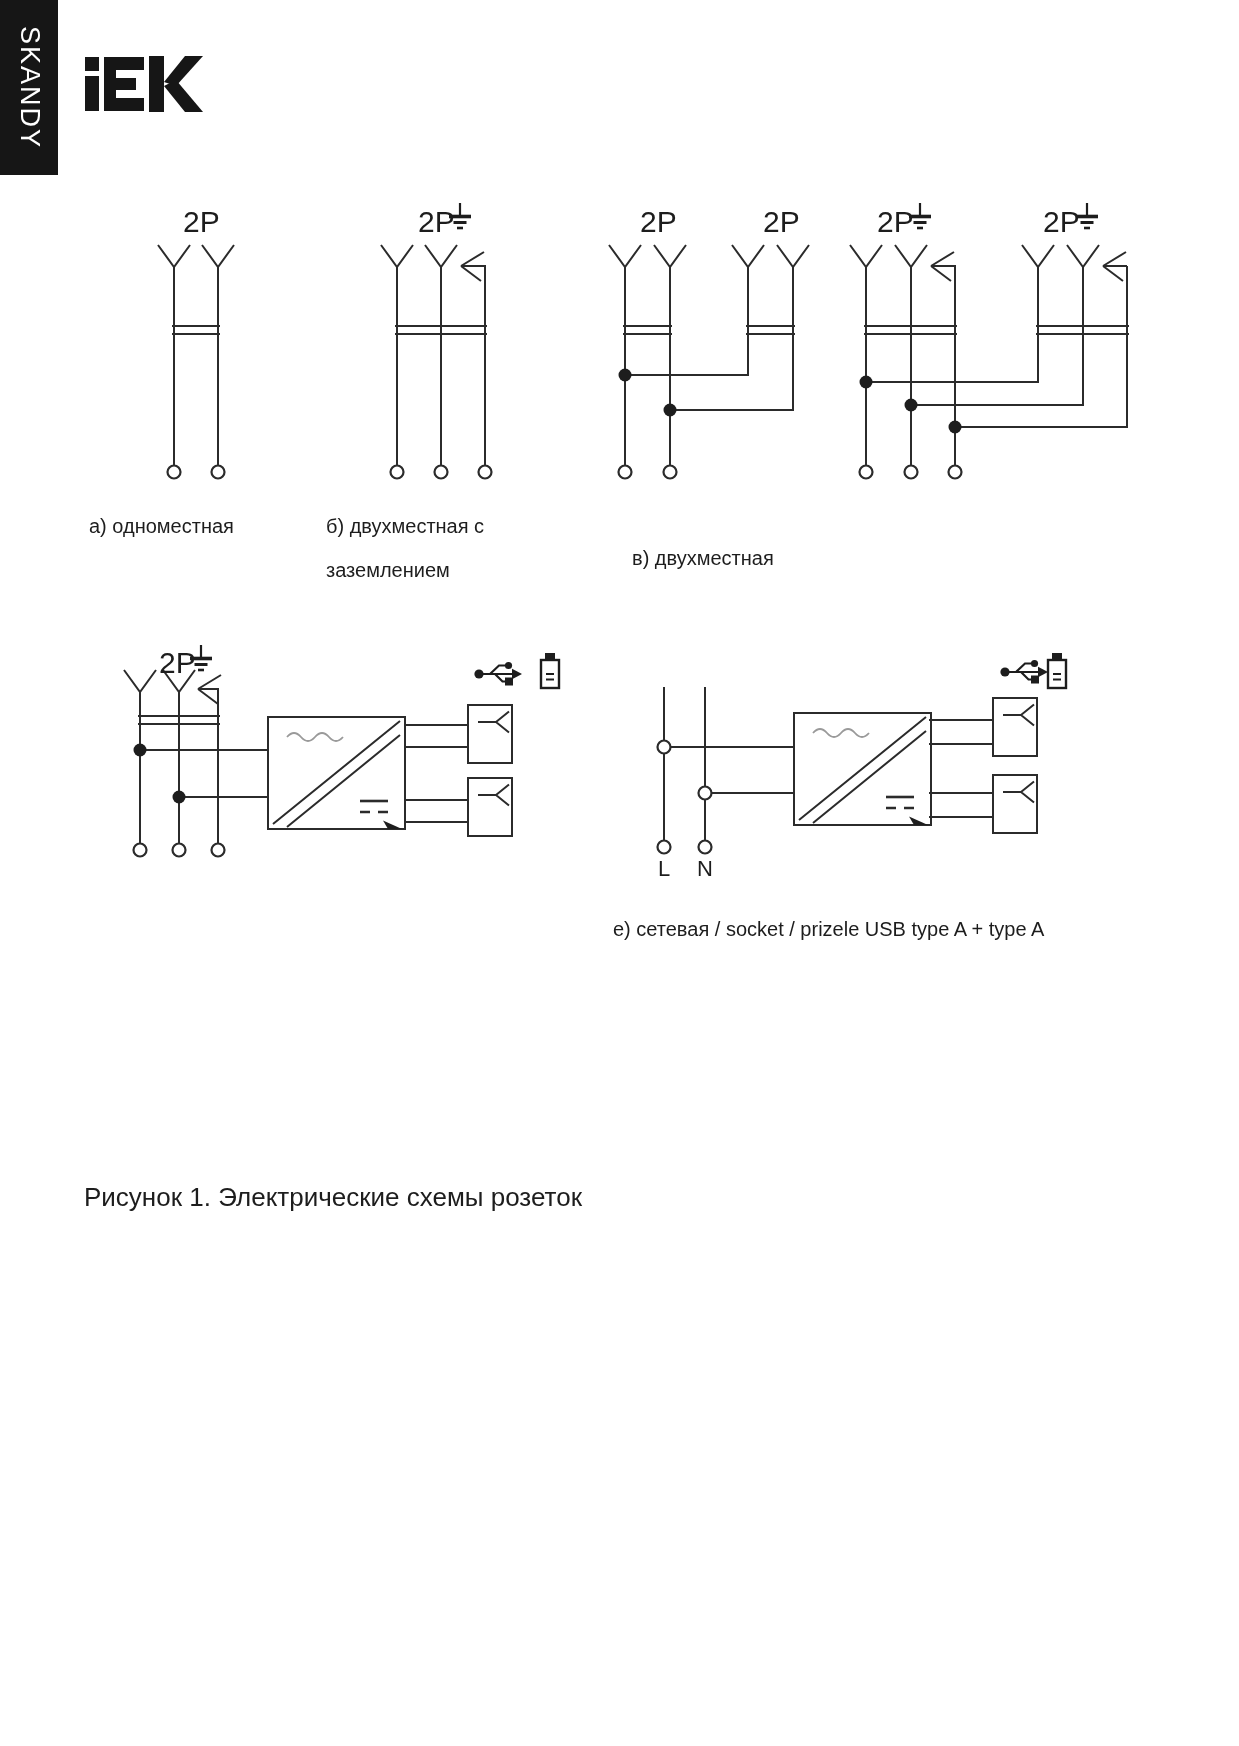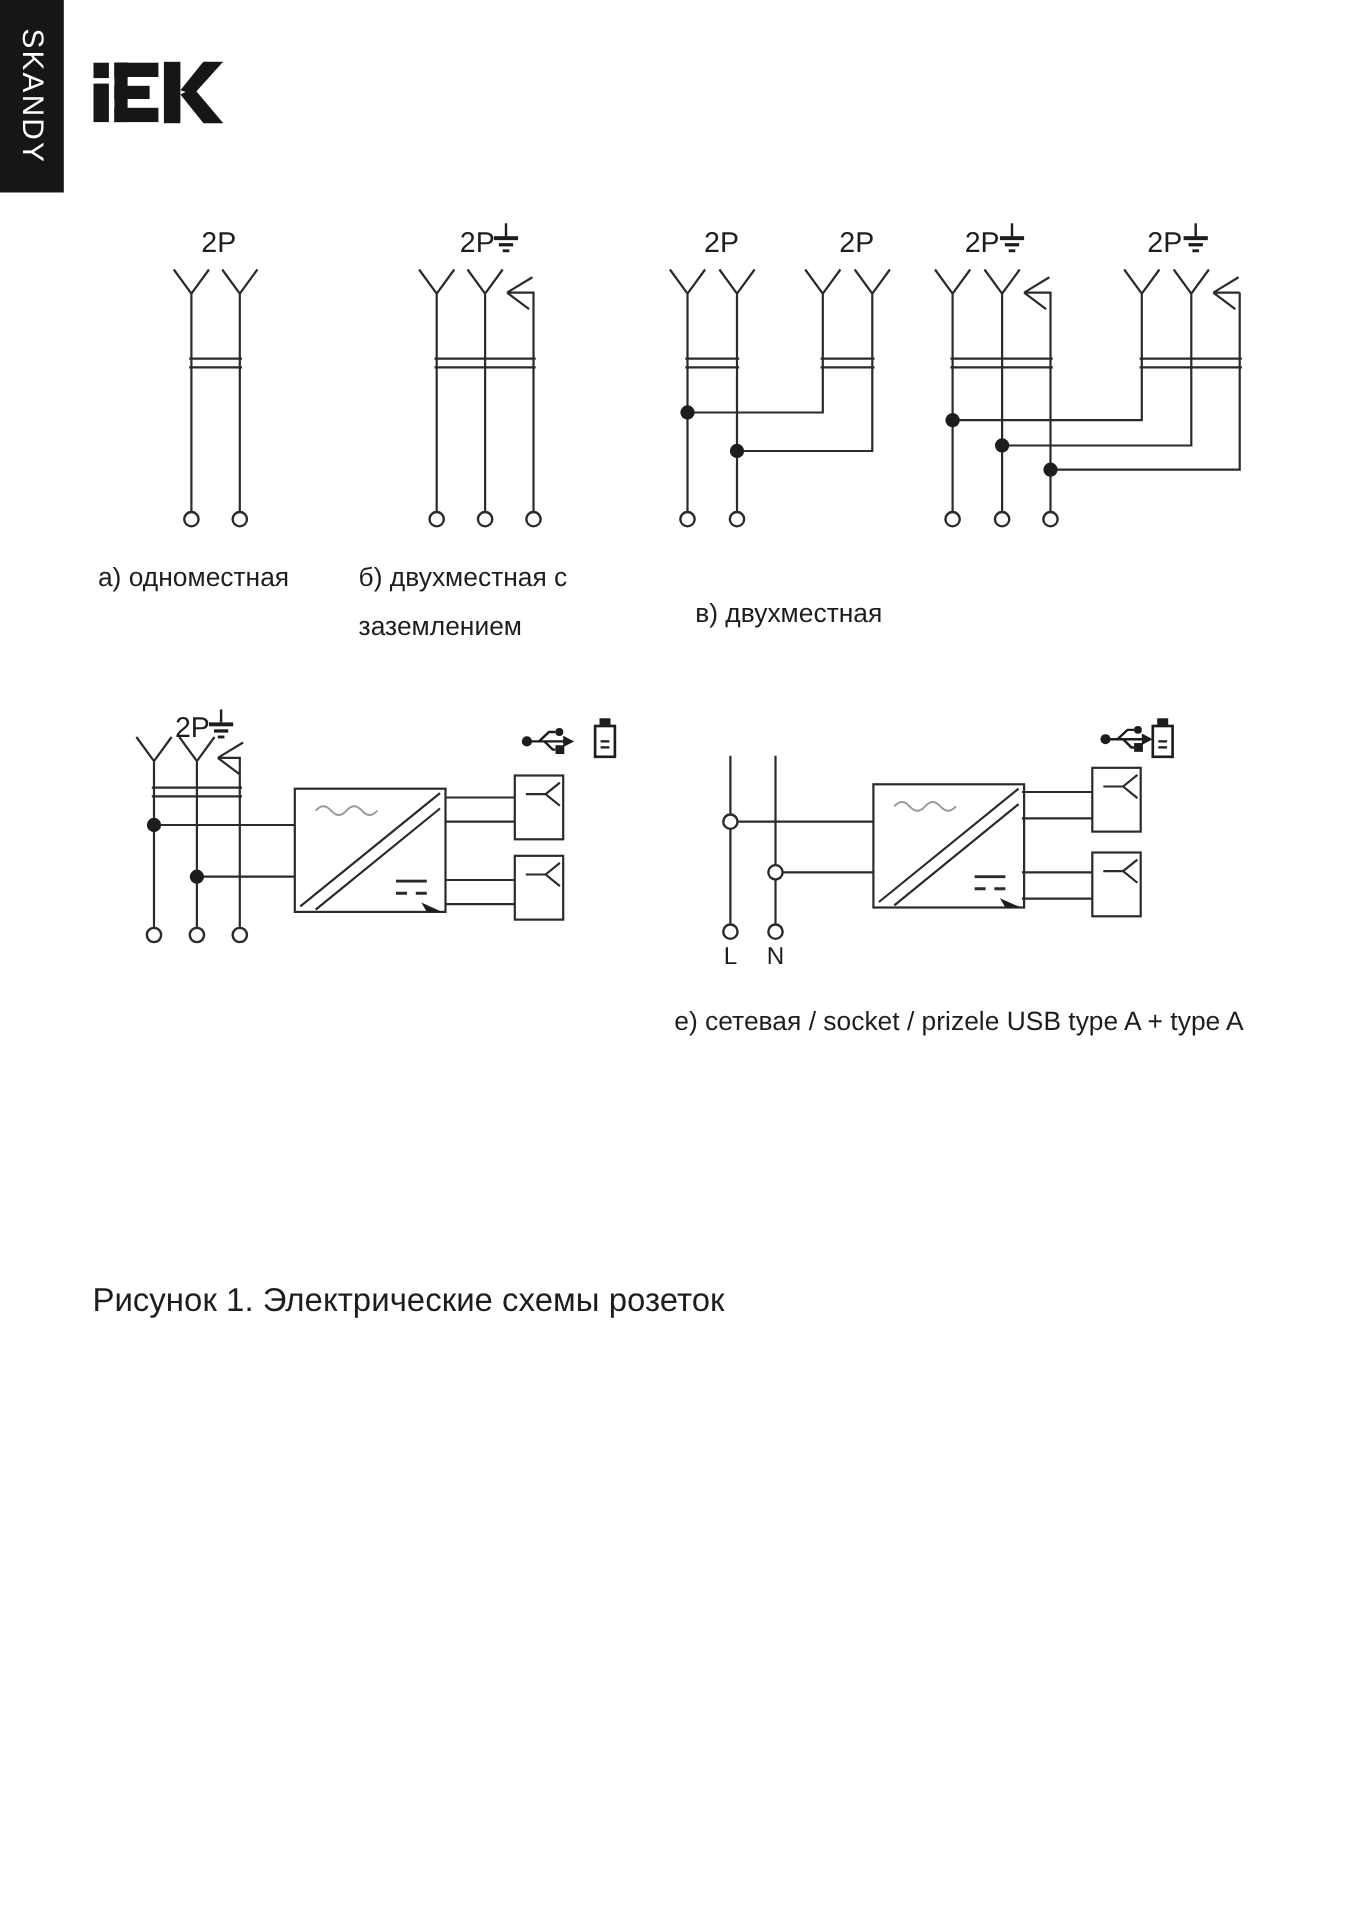--- a/index.html
+++ b/index.html
@@ -16,24 +16,24 @@
     writing-mode:vertical-rl; color:#ffffff; font-size:27px;
     letter-spacing:2px; font-weight:400;
   }
   .logo { position:absolute; left:81px; top:56px; width:124px; height:57px; }
   .schematic { position:absolute; left:0; top:0; width:1239px; height:1746px; }
   .w    { stroke:#2b2b2b; stroke-width:2; fill:none; }
   .term { fill:#ffffff; stroke:#2b2b2b; stroke-width:2.2; }
   .dot  { fill:#1d1d1d; stroke:none; }
   .obox { fill:none; stroke:#2b2b2b; stroke-width:2; }
   .txt  { position:absolute; white-space:nowrap; }
-  .p2   { font-size:26px; }
-  .cap  { font-size:24px; line-height:28px; }
+  .p2   { font-size:30px; }
+  .cap  { font-size:20px; line-height:28px; }
   .tl   { font-size:22px; }
-  .figcap { font-size:30px; }
+  .figcap { font-size:26px;margin-top:16px; }
 </style>
 </head>
 <body>
 
 <div class="page">
 
   <div class="side-tab">
     <span class="side-text">SKANDY</span>
   </div>
 

